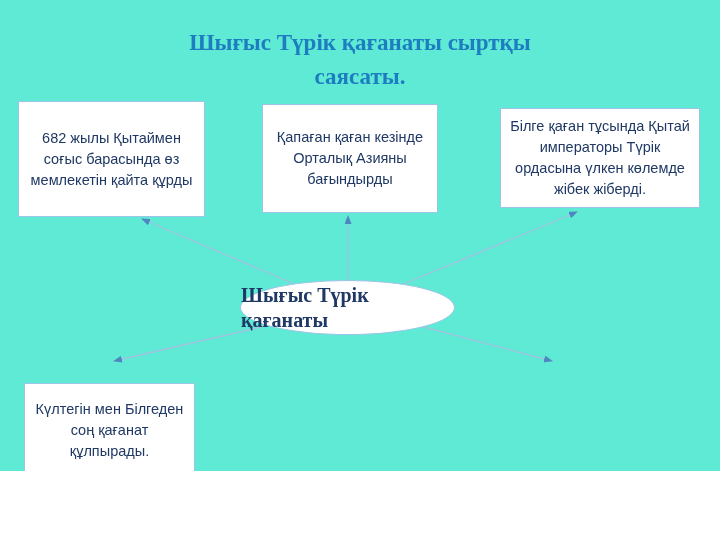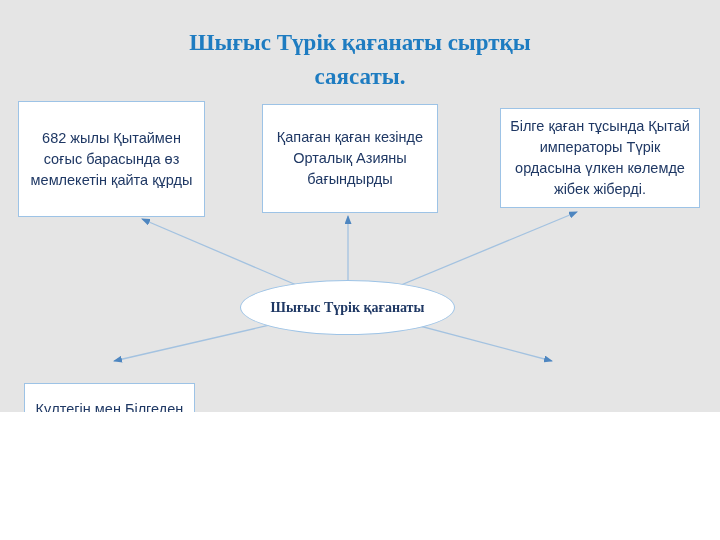--- a/index.html
+++ b/index.html
@@ -5,22 +5,22 @@
   :root{
     --title-blue:#1E7CC1;
     --text-navy:#1F3864;
     --box-border:#9DC3E6;
     --connector:#A3C2E0;
     --arrowhead:#4E86C0;
   }
   html,body{margin:0;padding:0;background:#ffffff;}
   .slide{
     position:relative;
-    width:720px;height:412px;
-    background:#e5e5e5;
+    width:720px;height:471px;
+    background:#5eead4;
     overflow:hidden;
     font-family:"Liberation Sans", sans-serif;
   }
   .title{
     position:absolute;
     top:26px;left:50%;
     transform:translateX(-50%);
     width:390px;
     text-align:center;
     font-family:"Liberation Serif", serif;
@@ -61,25 +61,25 @@
   .center-oval{
     position:absolute;
     left:240px; top:280px;
     width:215px; height:55px;
     background:#ffffff;
     border:1.5px solid var(--box-border);
     border-radius:50%;
     display:flex;
     align-items:center;
     justify-content:center;
-    text-align:center;
+    text-align:left;
     box-sizing:border-box;
     font-family:"Liberation Serif", serif;
     font-weight:bold;
-    font-size:14px;
+    font-size:20px;
     line-height:25px;
     color:var(--text-navy);
   }
 </style>
 </head>
 <body>
 
 <div class="slide">
 
   <h1 class="title">Шығыс Түрік қағанаты сыртқы саясаты.</h1>

